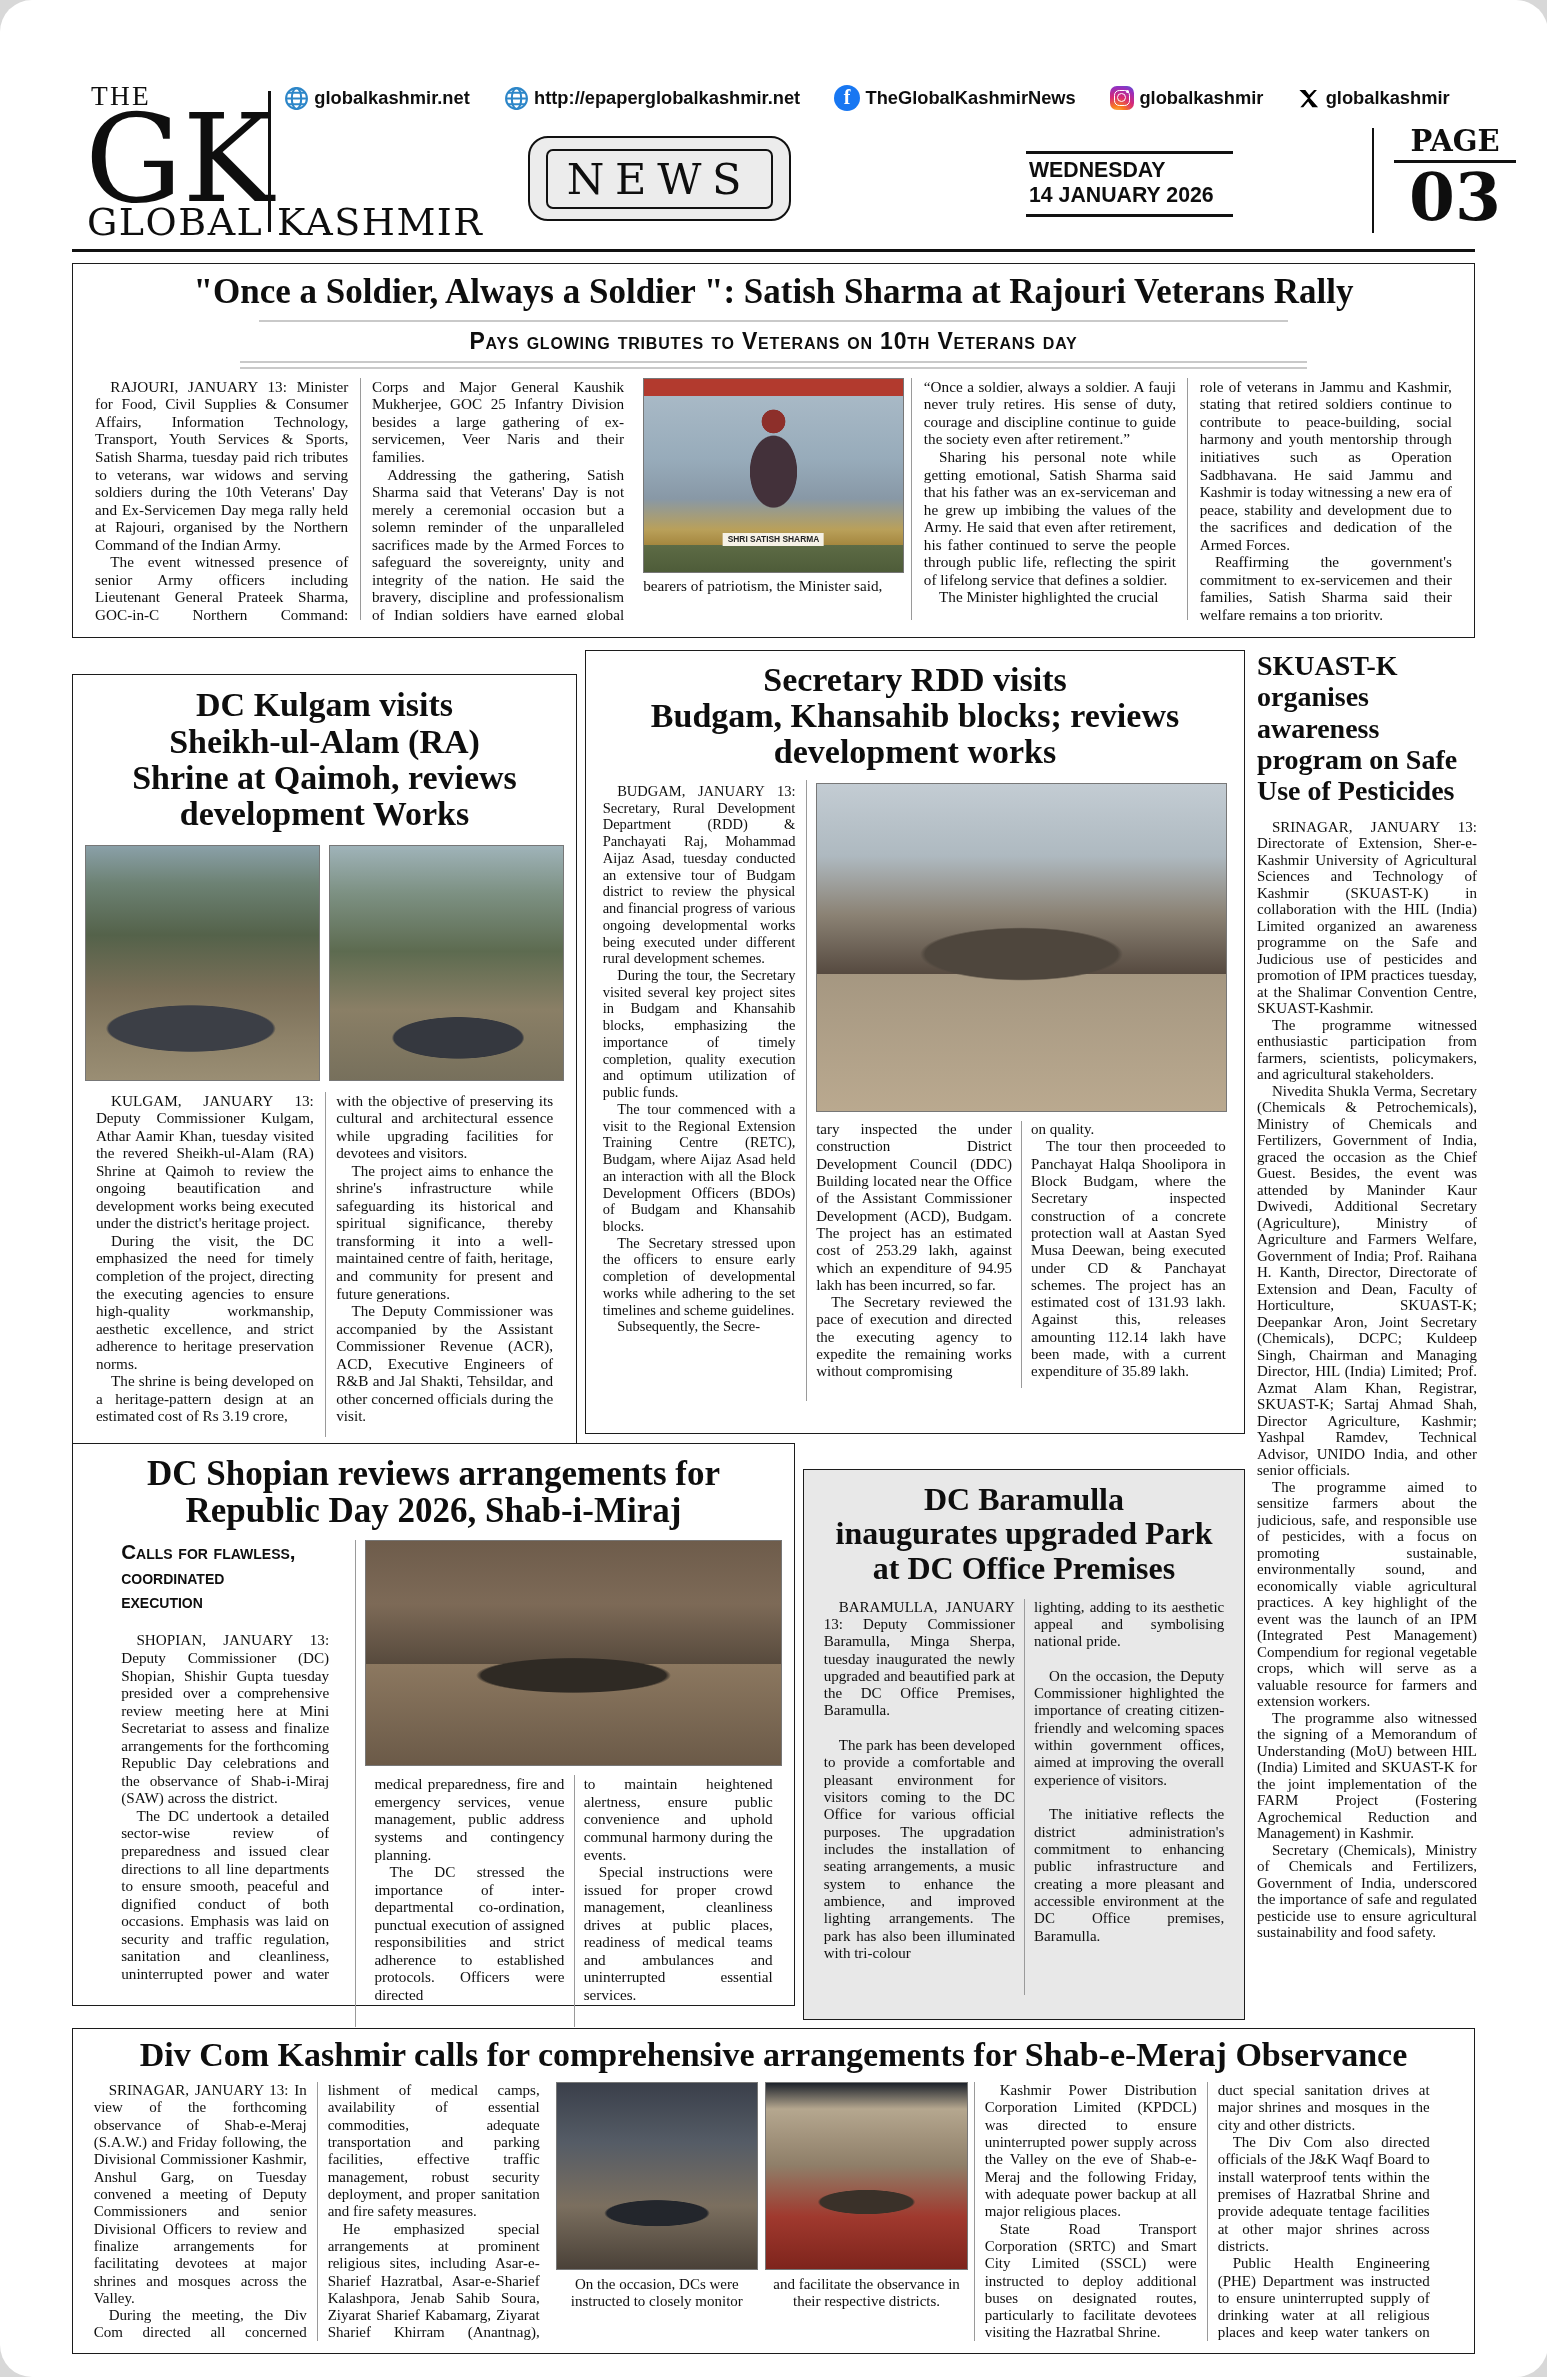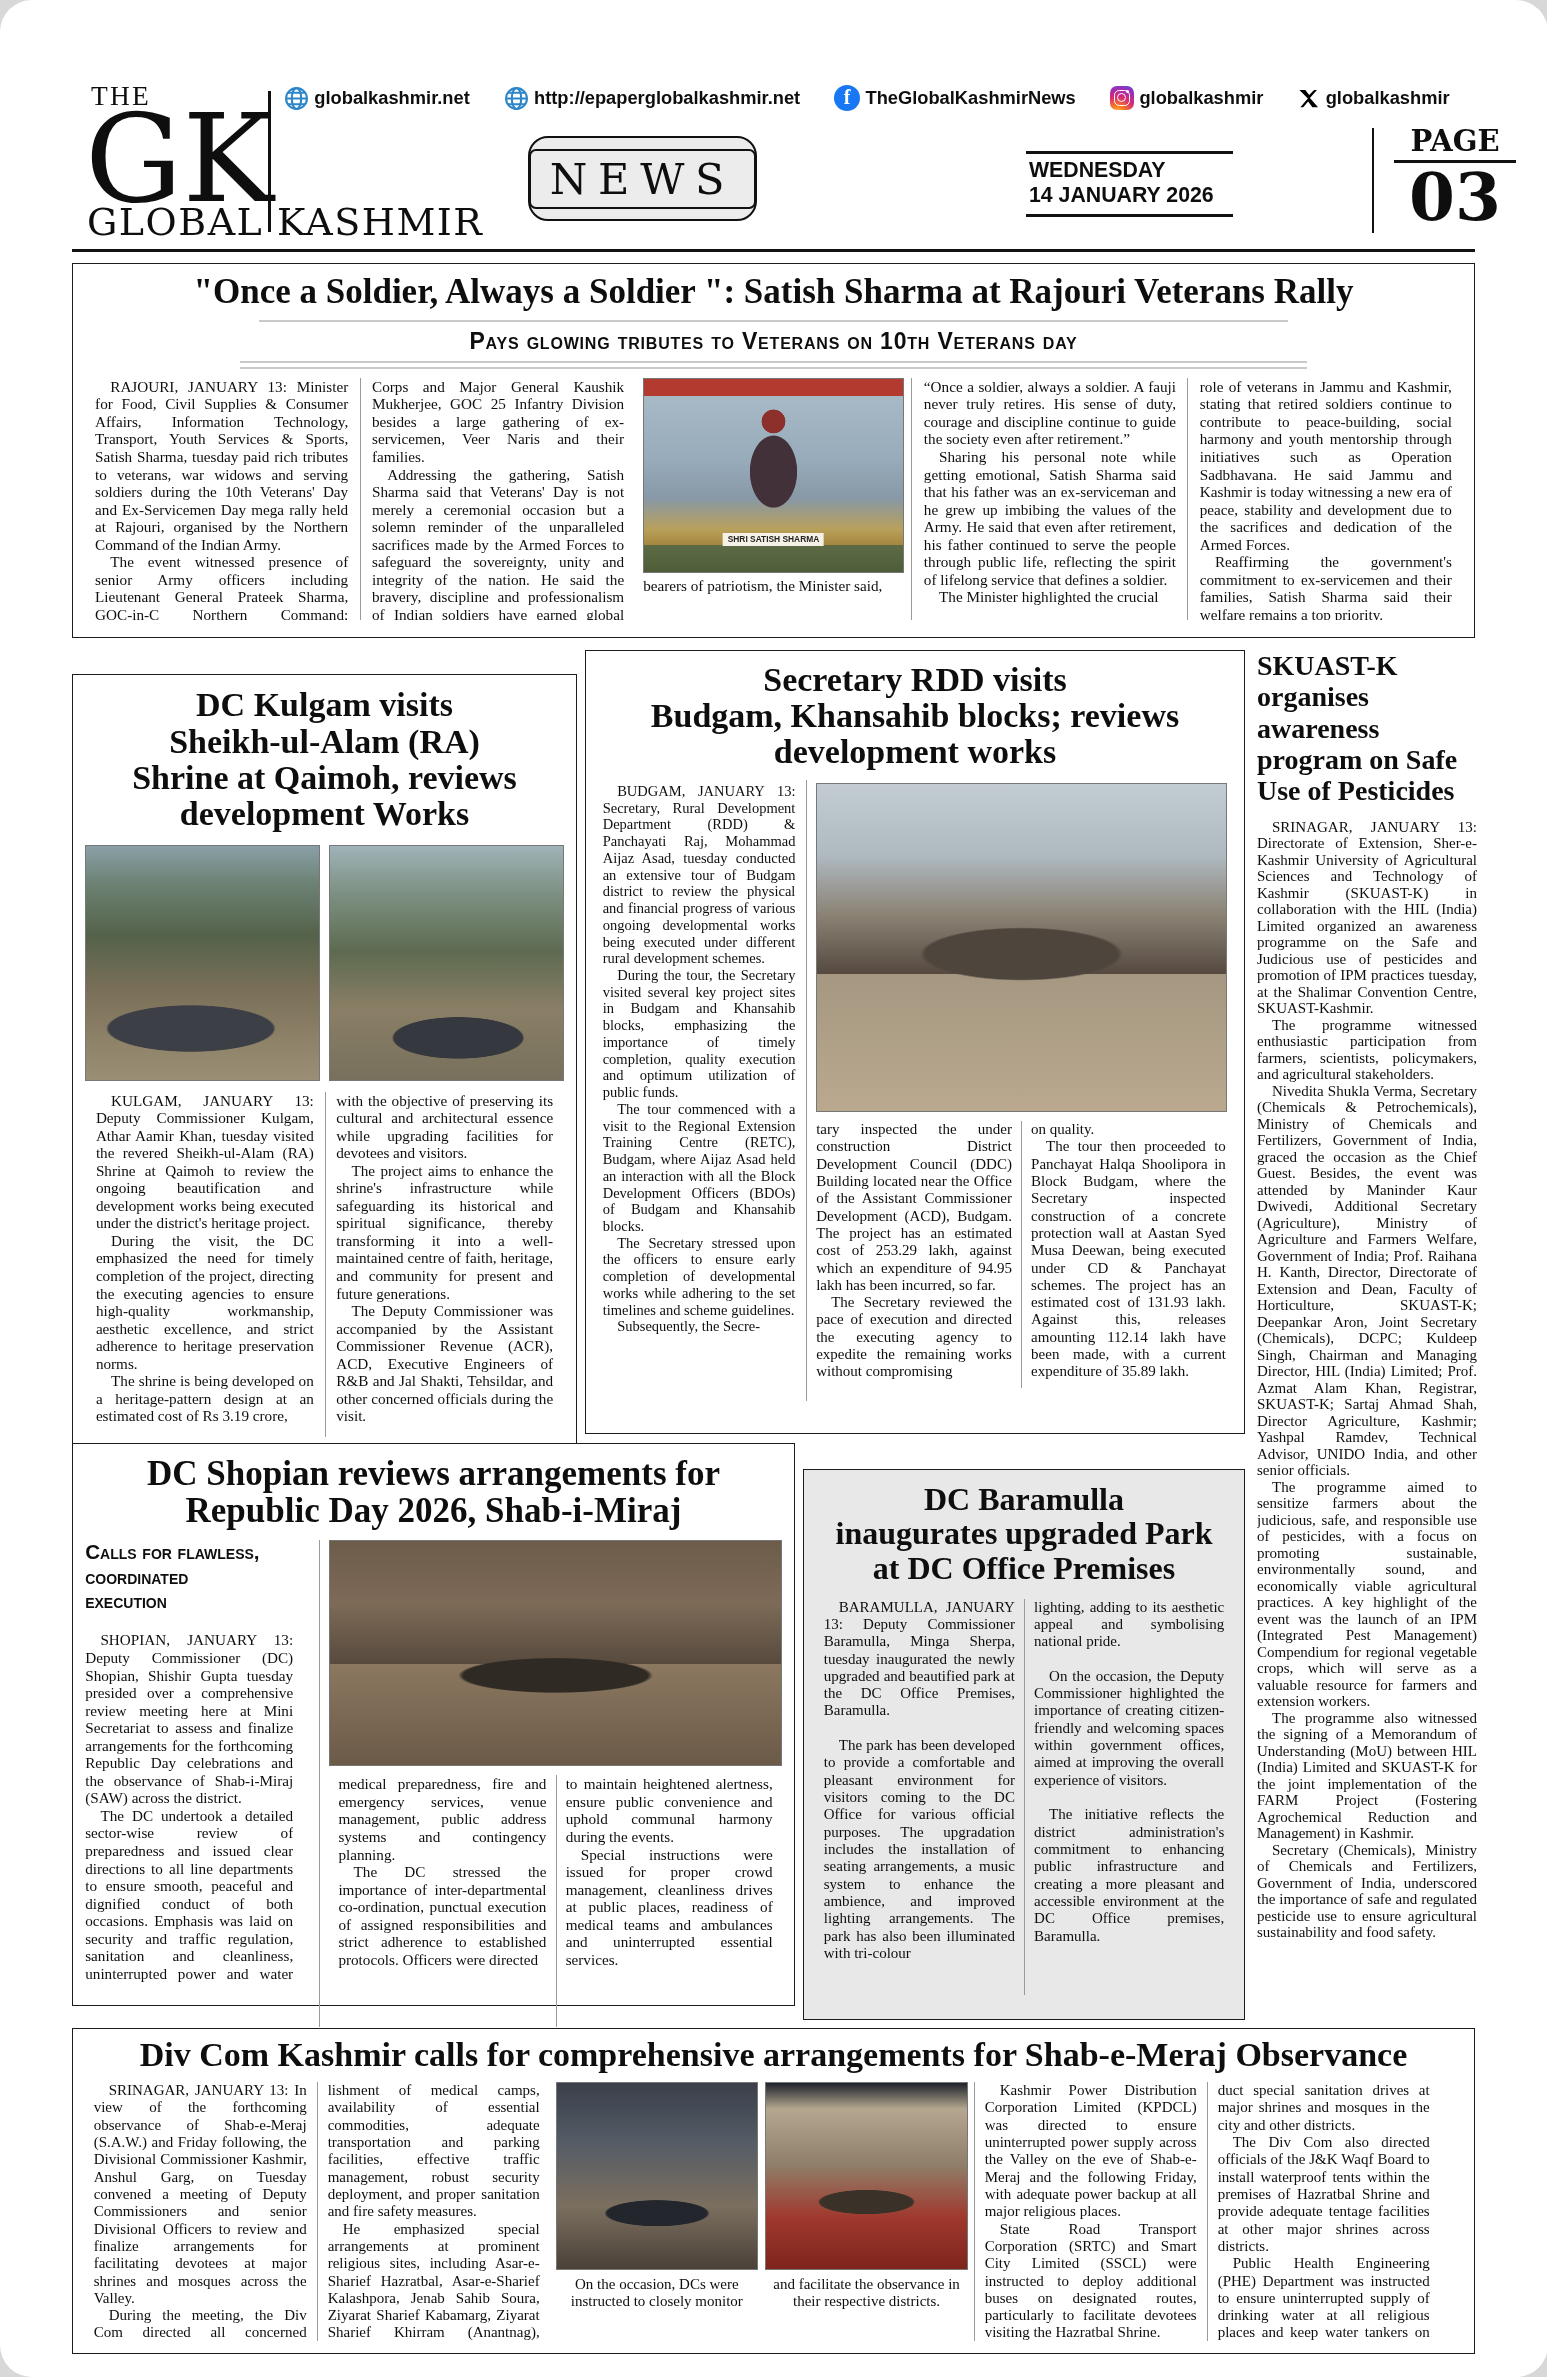--- a/index.html
+++ b/index.html
@@ -21,21 +21,21 @@
   .fb-icon { width:26px; height:26px; border-radius:50%; background:#1877f2; color:#fff;
              font-family:"Liberation Serif",serif; font-weight:bold; font-size:20px; line-height:24.4px;
              display:inline-block; text-align:center; }
   .ig-icon { width:24.4px; height:24.4px; border-radius:6.9px; position:relative;
              background:radial-gradient(circle at 30% 120%, #feda75 0%, #fa7e1e 25%, #d62976 55%, #962fbf 82%, #4f5bd5 100%); }
   .ig-inner { position:absolute; inset:4.6px; border:1.9px solid #fff; border-radius:5.3px; }
   .ig-inner::before { content:""; position:absolute; left:50%; top:50%; width:6.9px; height:6.9px; margin:-5px 0 0 -5px;
                       border:1.9px solid #fff; border-radius:50%; }
   .ig-icon::after { content:""; position:absolute; right:5.3px; top:4.6px; width:3px; height:3px; border-radius:50%; background:#fff; }
 
-  .news-badge { position:absolute; left:528px; top:136px; width:229px; height:85px; background:#ececec;
+  .news-badge { position:absolute; left:528px; top:136px; width:263px; height:85px; background:#ececec;
                 border:2.3px solid #111; border-radius:20px; display:flex; align-items:center; justify-content:center; }
   .news-inner { border:2.3px solid #111; border-radius:6.9px; padding:3px 18.3px; font-size:43px; letter-spacing:10.7px;
                 font-family:"DejaVu Serif",serif; }
 
   .date-block { position:absolute; left:1026px; top:151px; width:207px; border-top:3.8px solid #111; border-bottom:3.8px solid #111;
                 padding:3.8px 3px 5.3px; font-family:"Liberation Sans",sans-serif; font-weight:bold; font-size:21.3px; line-height:1.2; }
   .hdr-vrule { position:absolute; left:1372px; top:128px; width:2.3px; height:105px; background:#111; }
   .page-block { position:absolute; left:1394px; top:124px; width:122px; text-align:center; }
   .page-word { font-size:29px; font-weight:bold; border-bottom:3px solid #111; padding-bottom:1.5px; font-family:"DejaVu Serif",serif; }
   .page-num { font-size:66px; font-weight:bold; line-height:1.05; font-family:"DejaVu Serif",serif; }
@@ -96,21 +96,21 @@
 
   
   .art-skuast { position:absolute; left:1257px; top:650px; width:220px; height:1369px; }
   .s-hl { font-size:28px; text-align:left; line-height:1.12; }
   .s-body { margin-top:12.2px; font-size:15px; line-height:1.10; height:1189px; }
 
   
   .art-shopian { left:72px; top:1443px; width:723px; height:563px; padding:10.7px 12.2px; }
   .sh-hl { font-size:35px; }
   .sh-body { display:flex; margin-top:10.7px; }
-  .sh-c1 { width:235px; padding-right:26px; border-right:0.8px solid #9a9a9a; }
+  .sh-c1 { width:235px; padding-right:26px; border-right:0.8px solid #9a9a9a;margin-left:36px; }
   .kicker { font-family:"Liberation Sans",sans-serif; font-weight:600; font-size:20.6px; line-height:1.18;
             font-variant:small-caps; white-space:pre-line; }
   .sh-c1 .txt { margin-top:18.3px; height:351px; }
   .sh-right { flex:1; display:flex; flex-direction:column; padding-left:9.1px; }
   .ph-shopian { height:226px; margin-bottom:9.1px;
     background:
       radial-gradient(ellipse 168px 30.5px at 50% 60%, #2f2a24 55%, rgba(0,0,0,0) 58%),
       linear-gradient(180deg,#6e5c4b 0%,#7d6a57 28%,#574a3d 55%,#8c7860 55%,#6b5a48 100%); }
   .sh-sub { display:flex; }
   .sh-sc { width:50%; padding:0 9.1px; height:252px; }

